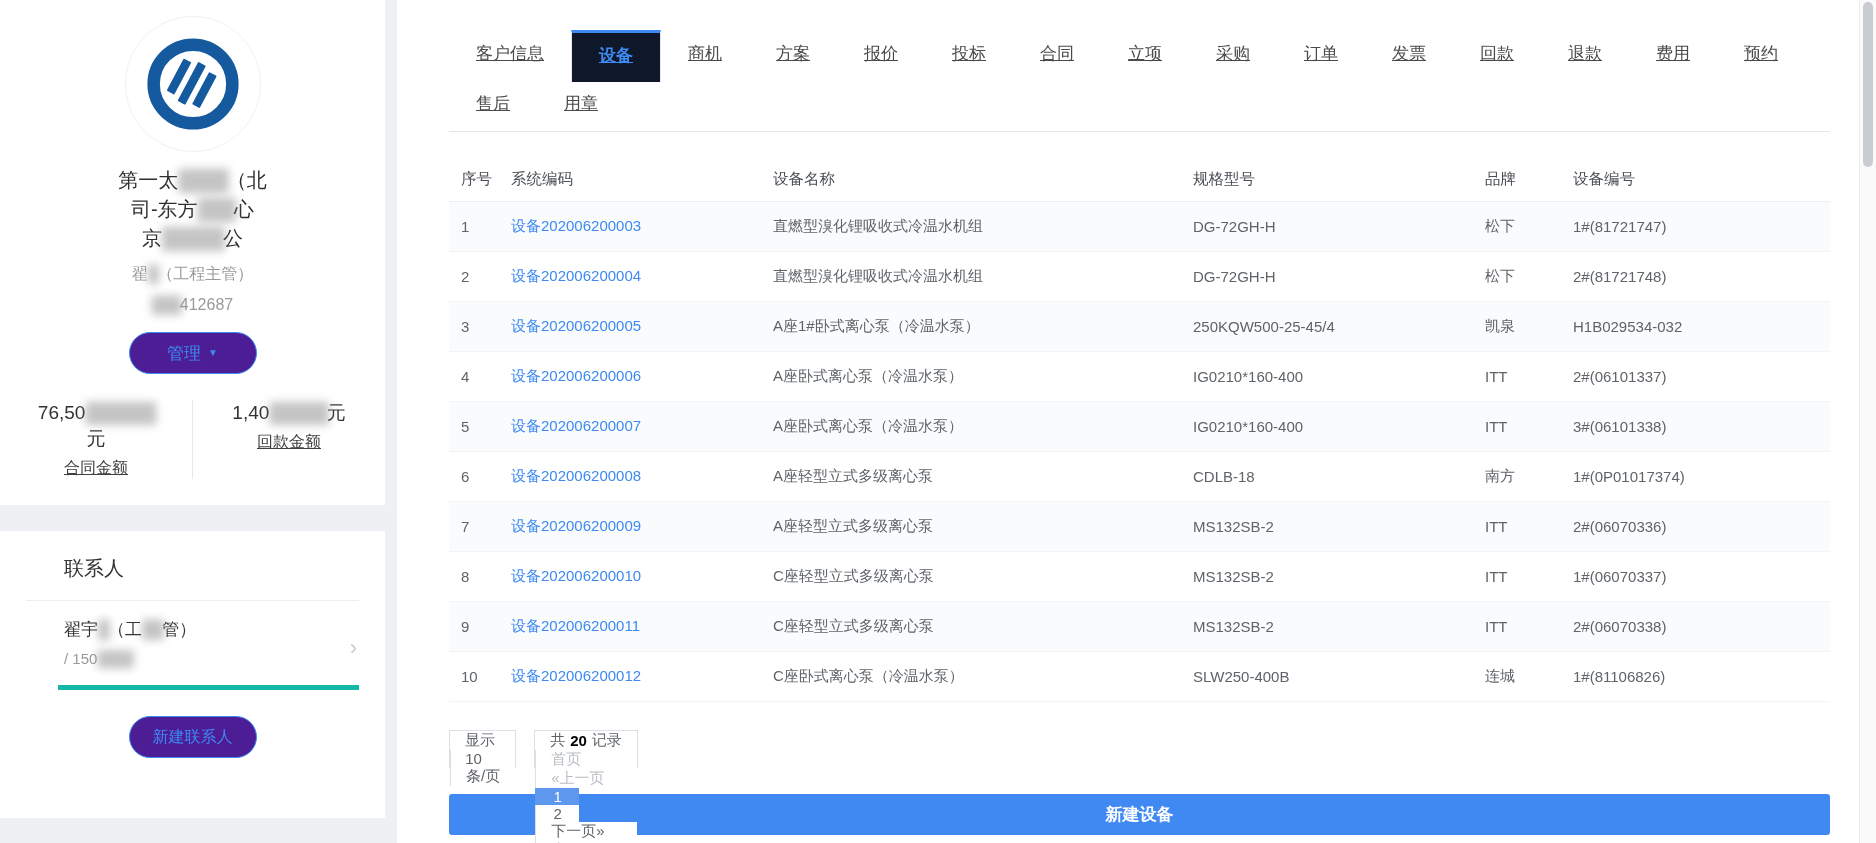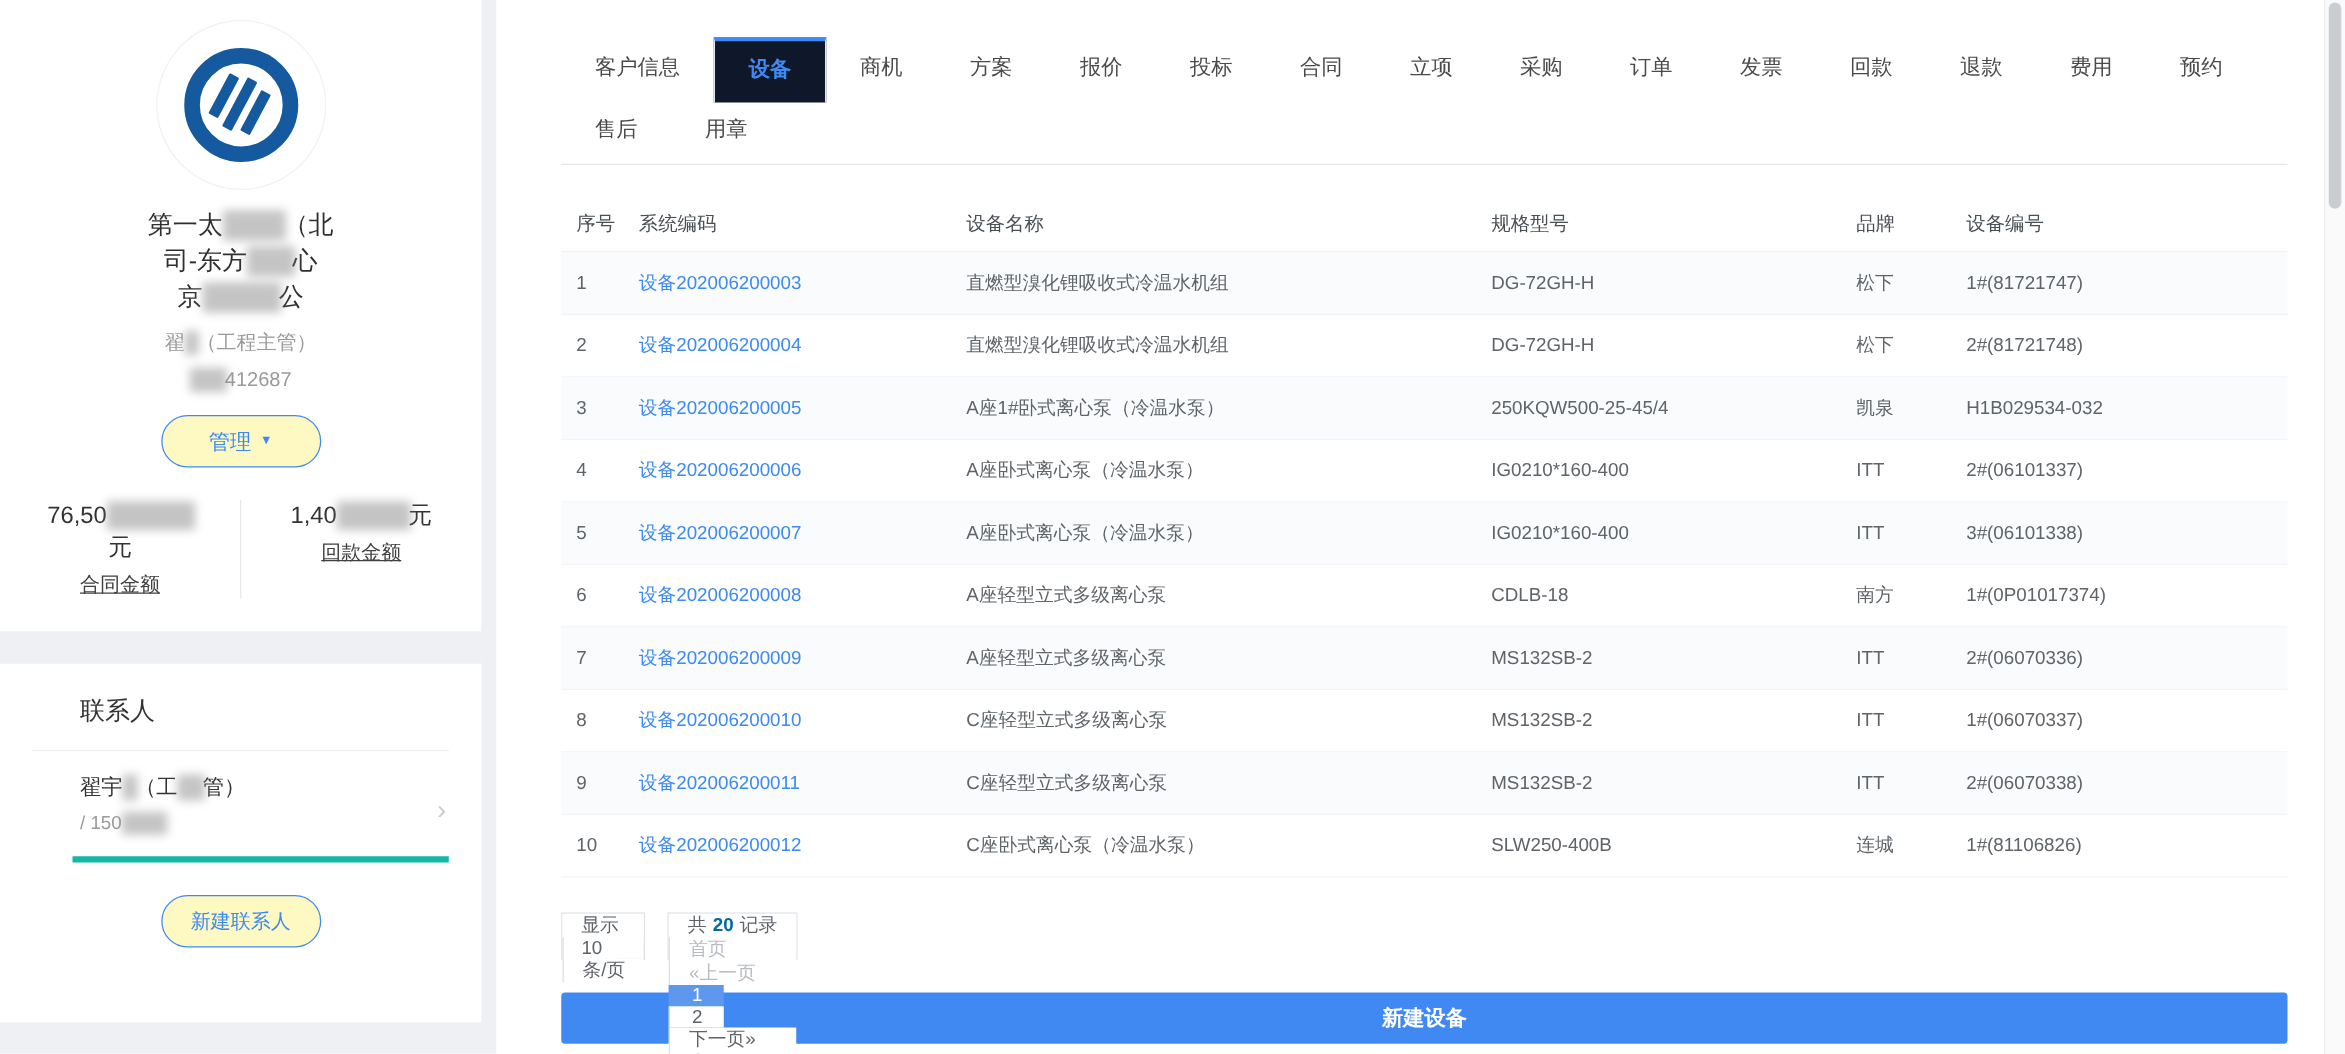--- a/index.html
+++ b/index.html
@@ -15,21 +15,21 @@
   .card-top { text-align:center; padding-top:16px; }
   .avatar { width:136px; height:136px; border-radius:50%; border:1px solid #f1f1f1;
             margin:0 auto; display:flex; align-items:center; justify-content:center; background:#fff; }
   .avatar svg { width:96px; height:96px; }
   .company-name { margin:14px 24px 0; font-size:20px; line-height:29px; color:#2f2f2f; }
   .muted-line { margin-top:11px; color:#9a9a9a; font-size:16px; }
   .redacted { filter: blur(4px); opacity:.5; color:#8a8a8a; letter-spacing:-2px; }
   .pill-btn { margin:18px auto 0; min-width:128px; height:42px; padding:0 22px;
               border:1px solid #3d8af2; border-radius:21px; color:#3d8af2; font-size:17px;
               display:flex; align-items:center; justify-content:center; gap:7px;
-              background:#fef9c3; cursor:pointer; width:max-content; }
+              background:#4c1d95; cursor:pointer; width:max-content; }
   .caret { font-size:10px; line-height:1; }
   .stats { display:flex; margin-top:26px; padding-bottom:26px; }
   .stat { flex:1; text-align:center; padding:0 6px; }
   .stat + .stat { border-left:1px solid #e8e8e8; }
   .stat-value { font-size:19px; color:#333; line-height:26px; }
   .stat-label { margin-top:6px; font-size:16px; color:#404040; cursor:pointer;text-decoration:underline; }
   .side-gap { height:26px; background:#eef0f3; flex:none; }
   .card-contacts { padding:24px 26px 0; }
   .contacts-heading { font-size:20px; color:#333;margin-left:38px; }
   .c-divider { border-bottom:1px solid #ebeef5; margin-top:18px; }
@@ -41,21 +41,21 @@
   .new-contact .pill-btn { margin:0; font-size:16px; }
   .side-gap-bottom { height:25px; background:#eef0f3; flex:none; margin-top:auto; }
 
   .gutter { width:12px; flex:none; background:#eef0f3; }
 
   
   .main { flex:1; min-width:0; padding:0 46px 0 52px; }
   .tabs { margin-top:30px; }
   .tabs-row1 { display:flex; flex-wrap:nowrap; }
   .tab { padding:0 27px; height:52px; line-height:48px; font-size:17px; color:#4a4a4a;
-         cursor:pointer; white-space:nowrap; }
+         cursor:pointer; white-space:nowrap;text-decoration:underline; }
   .tab.active { color:#3d8af2; font-weight:bold; border-top:3px solid #3d8af2;
                 border-left:1px solid #e4e7ed; border-right:1px solid #e4e7ed;
                 line-height:45px; background:#0f172a; }
   .tabs-row2 { display:flex; height:50px; border-bottom:1px solid #e4e7ed; }
   .tabs-row2 .tab { height:49px; line-height:44px; }
 
   .table { margin-top:26px; }
   .table-header { display:flex; height:44px; align-items:center; font-size:15.5px;
                   color:#4a4f55; border-bottom:1px solid #ebeef5;font-family:Liberation Serif, serif; }
   .table-row { display:flex; height:50px; align-items:center; font-size:15px;
@@ -73,21 +73,21 @@
                 font-size:15px; color:#5f6469; }
   .pg-group { display:flex; border:1px solid #dcdfe6;flex-direction:column; }
   .pg-cell { display:flex; align-items:center; padding:0 15px; background:#fff; cursor:pointer; }
   .pg-group1 .pg-cell + .pg-cell { border-left:1px solid #dcdfe6; }
   .pg-group2 { margin-left:18px; }
   .pg-group2 .pg-cell + .pg-cell { border-left:1px solid #dcdfe6; }
   .pg-size  { width:46px; justify-content:center; padding:0; }
   .pg-page  { width:44px; justify-content:center; padding:0; }
   .pg-disabled { color:#b8bcc2; }
   .pg-active { background:#5e97ee; color:#fff; border-left:1px solid #5e97ee !important; }
-  .pg-total-num { font-weight:bold; color:#0369a1; margin:0 5px; }
+  .pg-total-num { font-weight:bold; color:#000000; margin:0 5px; }
 
   .new-device-btn { margin-top:26px; height:41px; background:#4189f2; color:#fff;
                     font-size:17px; font-weight:bold; display:flex; align-items:center;
                     justify-content:center; border-radius:3px; cursor:pointer; }
 
   
   .scrollbar { position:fixed; top:0; right:0; width:17px; height:100%;
                background:#fafafa; border-left:1px solid #ececec; }
   .scrollbar-thumb { position:absolute; top:2px; left:3px; width:10px; height:165px;
                      background:#c9cdd2; border-radius:6px; cursor:grab; }

